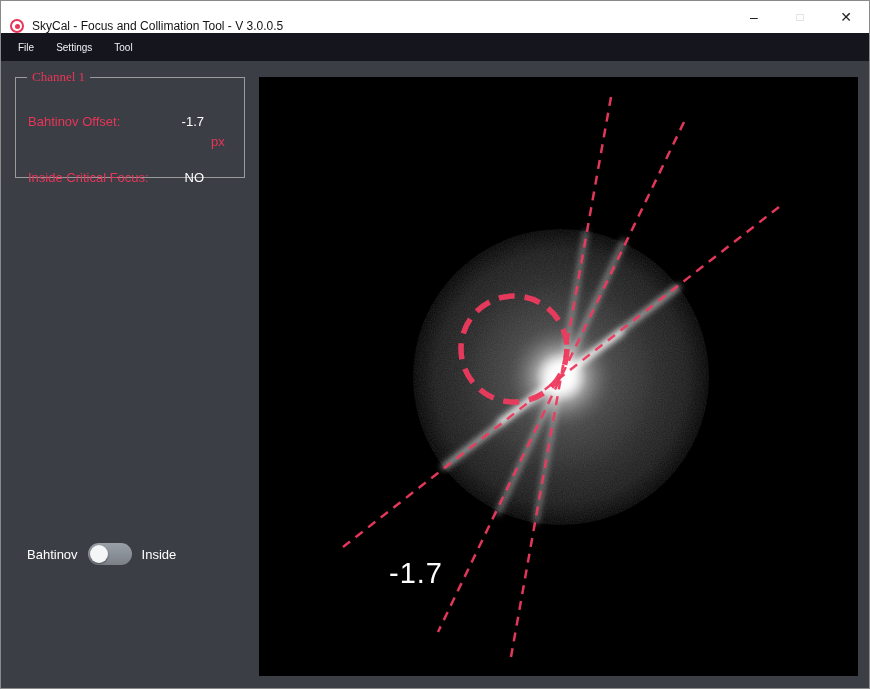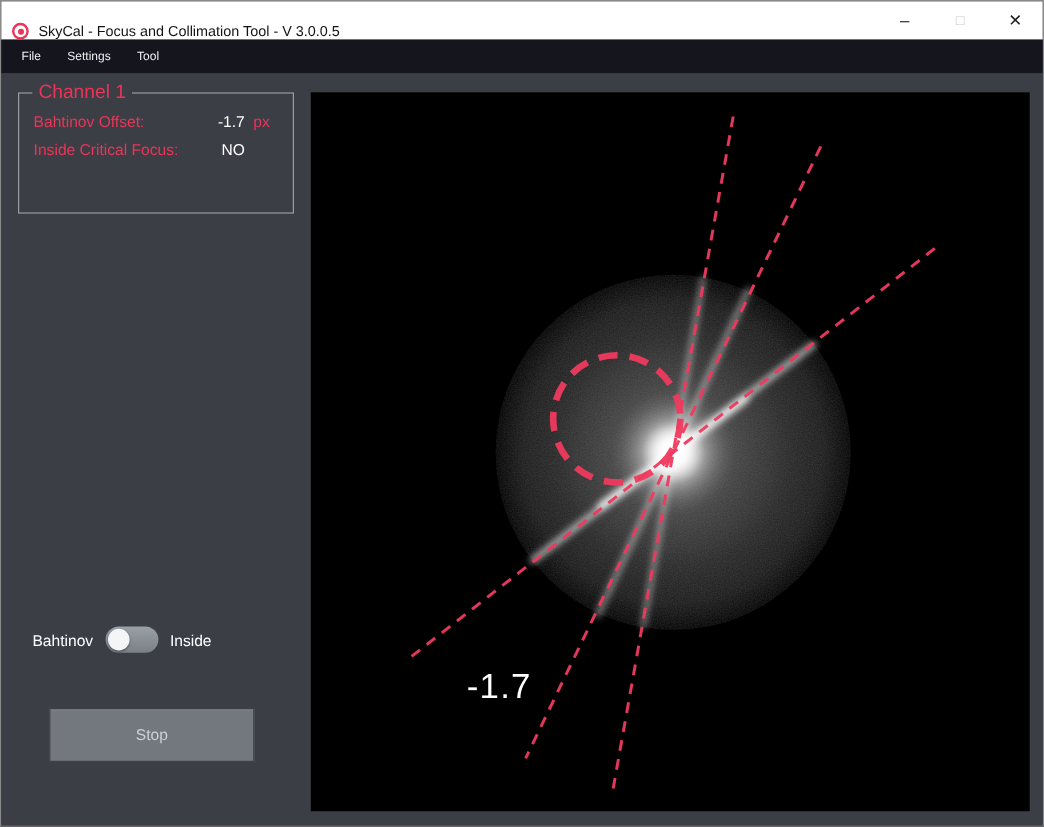--- a/index.html
+++ b/index.html
@@ -24,29 +24,29 @@
 
   
   .menubar { height:28px; background:var(--menubar_bg,#15151e); display:flex; align-items:center; padding-left:6px; flex:0 0 auto; }
   .menu-item { color:#eef0f2; font-size:10px; padding:5px 11px; }
 
   
   .client { flex:1; position:relative; background:var(--client_bg,#3b3e45); }
 
   
   .groupbox { position:absolute; left:14px; top:16px; width:230px; height:101px; border:1px solid #9b9b9b; }
-  .groupbox-title { position:absolute; top:-9px; left:11px; background:var(--client_bg,#3b3e45); padding:0 5px; color:var(--accent_red,#e83558); font-size:16px; }
+  .groupbox-title { position:absolute; top:-9px; left:11px; background:var(--client_bg,#3b3e45); padding:0 5px; color:var(--accent_red,#e83558); font-size:13px;font-family:Liberation Serif, serif; }
   .gb-rows { padding:16px 10px 0 12px; display:flex; flex-direction:column; gap:8px; font-size:13px; }
   .gb-row { display:grid; grid-template-columns:1fr 40px 30px; align-items:center; }
   .gb-label { color:var(--accent_red,#e83558); white-space:nowrap; }
   .gb-value { color:#ffffff; text-align:right; }
-  .gb-unit { color:var(--accent_red,#e83558); padding-left:7px; }
+  .gb-unit { color:var(--accent_red,#e83558); padding-left:7px;margin-top:40px; }
 
   
-  .mode-row { position:absolute; left:26px; top:461px; display:flex; align-items:center; gap:10px; color:#ffffff; font-size:13px; }
+  .mode-row { position:absolute; left:26px; top:482px; display:flex; align-items:center; gap:10px; color:#ffffff; font-size:13px; }
   .toggle { width:44px; height:22px; border-radius:11px; background:linear-gradient(#9aa0a7,#7b8087); position:relative; cursor:pointer; }
   .toggle-knob { position:absolute; left:2px; top:2px; width:18px; height:18px; border-radius:50%; background:#f4f5f6; box-shadow:0 1px 2px rgba(0,0,0,.4); }
 
   
   .stop-btn { position:absolute; left:40px; top:529px; width:171px; height:45px; background:#73777e; border:1px solid #3f4248; color:#ccd0d5; font-size:13px; display:flex; align-items:center; justify-content:center; box-shadow:inset 0 1px 0 rgba(255,255,255,.12); }
 
   
   .image-view { position:absolute; left:258px; top:16px; width:599px; height:599px; background:#000; overflow:hidden; }
   .image-view svg { display:block; }
   .overlay-value { position:absolute; left:130px; top:480px; color:#ffffff; font-size:29px; letter-spacing:1px; }
@@ -91,21 +91,20 @@
     </div>
 
     <div class="mode-row">
       <span>Bahtinov</span>
       <div class="toggle">
         <div class="toggle-knob"></div>
       </div>
       <span>Inside</span>
     </div>
 
-    <div class="stop-btn">Stop</div>
 
     <div class="image-view">
       <svg width="599" height="599" viewBox="0 0 599 599">
         <defs>
           <radialGradient id="diskGrad" cx="50%" cy="50%" r="50%">
             <stop offset="0%" stop-color="#3d3d3d"></stop>
             <stop offset="55%" stop-color="#2c2c2c"></stop>
             <stop offset="85%" stop-color="#191919"></stop>
             <stop offset="100%" stop-color="#000000"></stop>
           </radialGradient>

